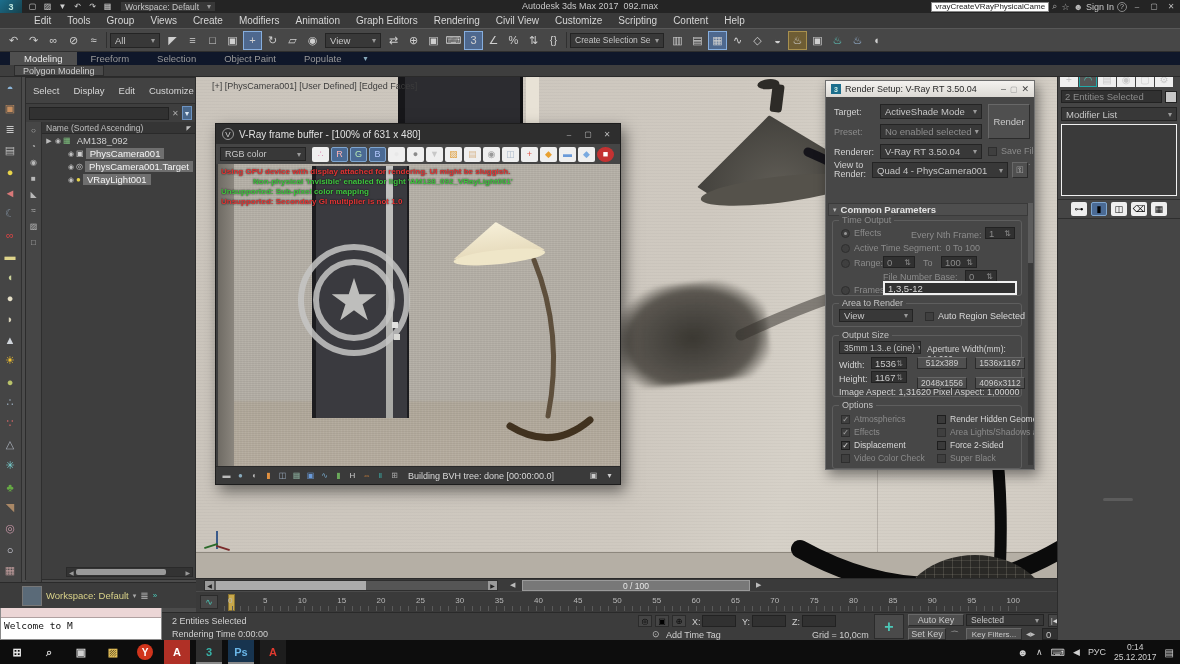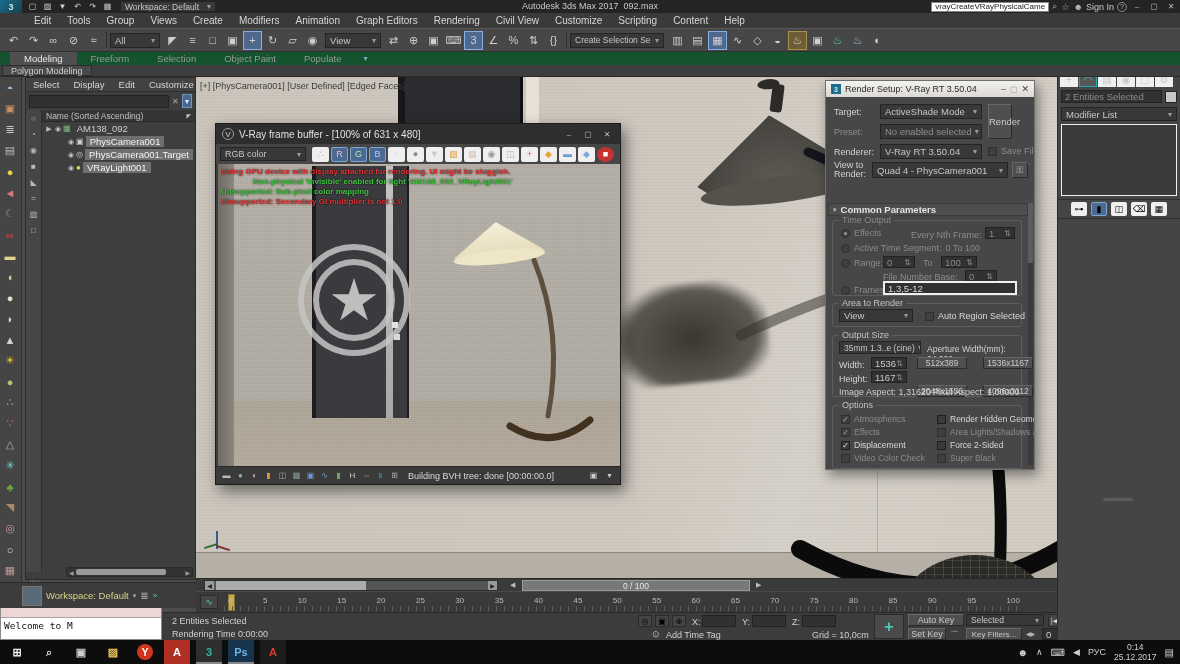--- a/index.html
+++ b/index.html
@@ -159,33 +159,33 @@
         <button class="ti">◇</button>
         <button class="ti">◒</button>
         <button class="ti highlight">♨</button>
         <button class="ti">▣</button>
         <button class="ti" style="color: rgb(94, 200, 190);">♨</button>
         <button class="ti" style="color: rgb(154, 184, 216);">♨</button>
         <button class="ti">◐</button>
       </div>
   </div>
 
-  <div class="abs row" style="left:0;top:52px;width:1180px;height:13px;background:#14532d;z-index:40">
+  <div class="abs row" style="left:0;top:52px;width:1180px;height:13px;background:#0f172a;z-index:40">
     <div class="row" style="padding-left:10px;height:13px">
 
     <span style="padding: 0px 14px; font-size: 9.5px; color: rgb(232, 232, 232); height: 13px; display: flex; align-items: center; background: rgb(79, 79, 79);" class="active">Modeling</span>
         <span style="padding:0 14px;font-size:9.5px;color:#999;height:13px;display:flex;align-items:center">Freeform</span>
         <span style="padding:0 14px;font-size:9.5px;color:#999;height:13px;display:flex;align-items:center">Selection</span>
         <span style="padding:0 14px;font-size:9.5px;color:#999;height:13px;display:flex;align-items:center">Object Paint</span>
         <span style="padding:0 14px;font-size:9.5px;color:#999;height:13px;display:flex;align-items:center">Populate</span>
       </div>
     <span style="font-size:8px;color:#8ab;margin-left:8px">▾</span>
   </div>
   <div class="abs row" style="left:0;top:65px;width:1180px;height:12px;background:#3e3e3e;border-bottom:1px solid #2a2a2a;z-index:40">
-    <span style="background:#4a4a4a;border:1px solid #2c2c2c;padding:0 8px;height:11px;display:flex;align-items:center;font-size:9px;color:#ccc;margin-left:2px">Polygon Modeling</span>
+    <span style="background:#4a4a4a;border:1px solid #2c2c2c;padding:0 8px;height:11px;display:flex;align-items:center;font-size:9px;color:#ccc;margin-left:14px">Polygon Modeling</span>
   </div>
 
   <div class="abs" style="left:0;top:77px;width:22px;height:518px;background:#454545;border-right:1px solid #303030;z-index:30">
     <div>
 
     <button class="lt" style="background: transparent; border: none; color: rgb(138, 180, 216);">◓</button>
         <button class="lt" style="background: transparent; border: none; color: rgb(200, 144, 96);">▣</button>
         <button class="lt" style="background: transparent; border: none; color: rgb(200, 200, 200);">≣</button>
         <button class="lt" style="background: transparent; border: none; color: rgb(184, 184, 184);">▤</button>
         <button class="lt" style="background: transparent; border: none; color: rgb(232, 212, 74);">●</button>
@@ -206,21 +206,21 @@
         <button class="lt" style="background: transparent; border: none; color: rgb(102, 170, 68);">♣</button>
         <button class="lt" style="background: transparent; border: none; color: rgb(170, 136, 102);">◥</button>
         <button class="lt" style="background: transparent; border: none; color: rgb(204, 153, 170);">◎</button>
         <button class="lt" style="background: transparent; border: none; color: rgb(221, 221, 232);">○</button>
         <button class="lt" style="background: transparent; border: none; color: rgb(187, 153, 153);">▦</button>
       </div>
   </div>
   <div class="abs" style="left:28px;top:578px;width:14px;height:12px;background:#555;border:1px solid #333;color:#ccc;display:grid;place-items:center;font-size:7px;z-index:30">▶</div>
 
   <div class="abs" style="left:25px;top:77px;width:171px;height:503px;background:#3e3e3e;border:1px solid #2c2c2c;z-index:30">
-    <div class="row" style="height:14px;background:#424242;border-bottom:1px solid #2e2e2e">
+    <div class="row" style="height:26px;background:#424242;border-bottom:1px solid #2e2e2e">
 
     <span class="menu-item" style="font-size:9.5px;padding:0 7px">Select</span>
         <span class="menu-item" style="font-size:9.5px;padding:0 7px">Display</span>
         <span class="menu-item" style="font-size:9.5px;padding:0 7px">Edit</span>
         <span class="menu-item" style="font-size:9.5px;padding:0 7px">Customize</span>
       </div>
     <div class="row" style="height:18px;padding:2px 3px;gap:3px">
       <input class="inp" style="flex: 1 1 0%; height: 13px;">
       <span style="font-size:8px;color:#aaa">✕</span>
       <span style="width:17px;height:14px;background:#49678a;border:1px solid #6c93c2;display:grid;place-items:center;font-size:7px;color:#dce8f4">▼</span>
@@ -316,21 +316,21 @@
     <div class="abs" style="left:420px;top:206px;width:152px;height:100px;background:radial-gradient(ellipse at 50% 55%,rgba(42,40,35,.9),rgba(52,49,43,.75) 60%,rgba(90,85,76,0) 78%);transform:rotate(-6deg);filter:blur(2px)"></div>
 
     <div class="abs" style="left:702px;top:478px;width:154px;height:62px;border-radius:50% 50% 0 0/100% 100% 0 0;background:#2a2926;background-image:repeating-linear-gradient(90deg,rgba(170,165,150,.22) 0 1px,transparent 1px 9px),repeating-linear-gradient(0deg,rgba(170,165,150,.18) 0 1px,transparent 1px 7px)"></div>
 
     <div class="abs" style="left:8px;top:452px;width:26px;height:26px">
       <div class="abs" style="left:12px;top:2px;width:2px;height:18px;background:#3a5a8a"></div>
       <div class="abs" style="left:12px;top:18px;width:14px;height:2px;background:#7a2a2a;transform:rotate(18deg)"></div>
       <div class="abs" style="left:0;top:16px;width:14px;height:2px;background:#2a6a2a;transform:rotate(-18deg)"></div>
     </div>
 
-    <div class="abs" style="left:4px;top:4px;font-size:9px;color:#3c3c3c">[+] [PhysCamera001] [User Defined] [Edged Faces]</div>
+    <div class="abs" style="left:16px;top:4px;font-size:9px;color:#3c3c3c">[+] [PhysCamera001] [User Defined] [Edged Faces]</div>
   </div>
 
   <div class="abs" style="left:215px;top:123px;width:406px;height:362px;background:#3d3d3d;border:1px solid #1d1d1d;box-shadow:4px 6px 14px rgba(0,0,0,.5);z-index:20">
     <div class="row" style="height:20px;background:#2e2e2e;padding:0 6px;gap:5px">
       <span style="width:12px;height:12px;border-radius:50%;border:1px solid #9a9a9a;color:#cfcfcf;display:grid;place-items:center;font-size:8px">V</span>
       <span style="font-size:10px;color:#e0e0e0">V-Ray frame buffer - [100% of 631 x 480]</span>
       <span class="wbtn" style="margin-left:auto">–</span>
       <span class="wbtn">▢</span>
       <span class="wbtn">✕</span>
     </div>
@@ -426,21 +426,21 @@
       <span style="font-size:9px">Render Setup: V-Ray RT 3.50.04</span>
       <span style="margin-left:auto;color:#555;font-size:9px">–</span>
       <span style="color:#999;font-size:8px">▢</span>
       <span style="color:#444;font-size:9px">✕</span>
     </div>
 
     <span class="abs" style="left:8px;top:26px">Target:</span>
     <div class="dd abs" style="left:54px;top:23px;width:102px">
         <span class="cv">ActiveShade Mode</span>
       </div>
-    <button class="btn abs" style="left:162px;top:23px;width:24px;height:35px;font-size:9.5px">Render</button>
+    <button class="btn abs" style="left:162px;top:23px;width:42px;height:35px;font-size:9.5px">Render</button>
 
     <span class="abs dim" style="left:8px;top:46px">Preset:</span>
     <div class="dd abs" style="left:54px;top:43px;width:102px;color:#8f8f8f">
         <span class="cv">No enabled selected</span>
       </div>
 
     <span class="abs" style="left:8px;top:66px">Renderer:</span>
     <div class="dd abs" style="left:54px;top:63px;width:102px">
         <span class="cv">V-Ray RT 3.50.04</span>
       </div>
@@ -522,21 +522,21 @@
         </div>
       <span class="abs" style="left:94px;top:8px;font-size:8.5px">Aperture Width(mm): 24,000</span>
       <span class="abs" style="left:6px;top:24px">Width:</span>
       <div class="inp num abs" style="left:38px;top:21px;width:36px;height:12px">
           <span>1536</span>
         </div>
       <span class="abs" style="left:6px;top:38px">Height:</span>
       <div class="inp num abs" style="left:38px;top:35px;width:36px;height:12px">
           <span>1167</span>
         </div>
-      <div class="abs" style="left:84px;top:21px;width:104px;display:grid;grid-template-columns:50px 50px;gap:16px">
+      <div class="abs" style="left:84px;top:21px;width:104px;display:grid;grid-template-columns:50px 50px;gap:8px">
 
       <button class="ps-btn">512x389</button>
           <button class="ps-btn">1536x1167</button>
           <button class="ps-btn">2048x1556</button>
           <button class="ps-btn">4096x3112</button>
         </div>
       <span class="abs" style="left:6px;top:51px">Image Aspect: 1,31620</span>
       <span class="abs" style="left:100px;top:51px"><span>Pixel A​spect:</span> <span>1,00000</span></span>
     </div>
 

